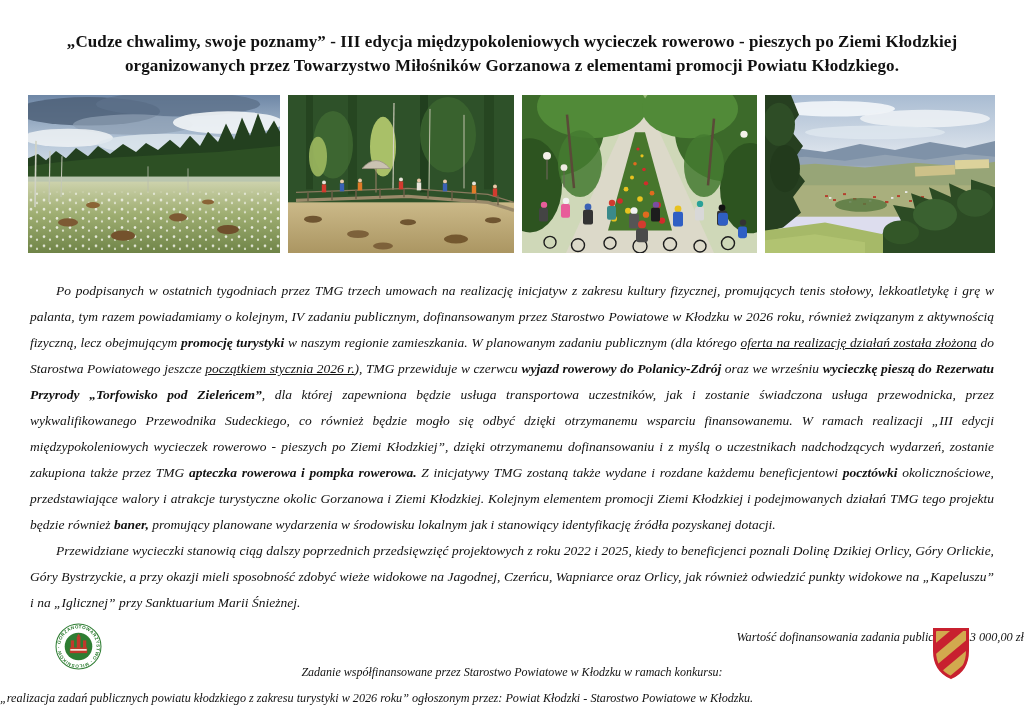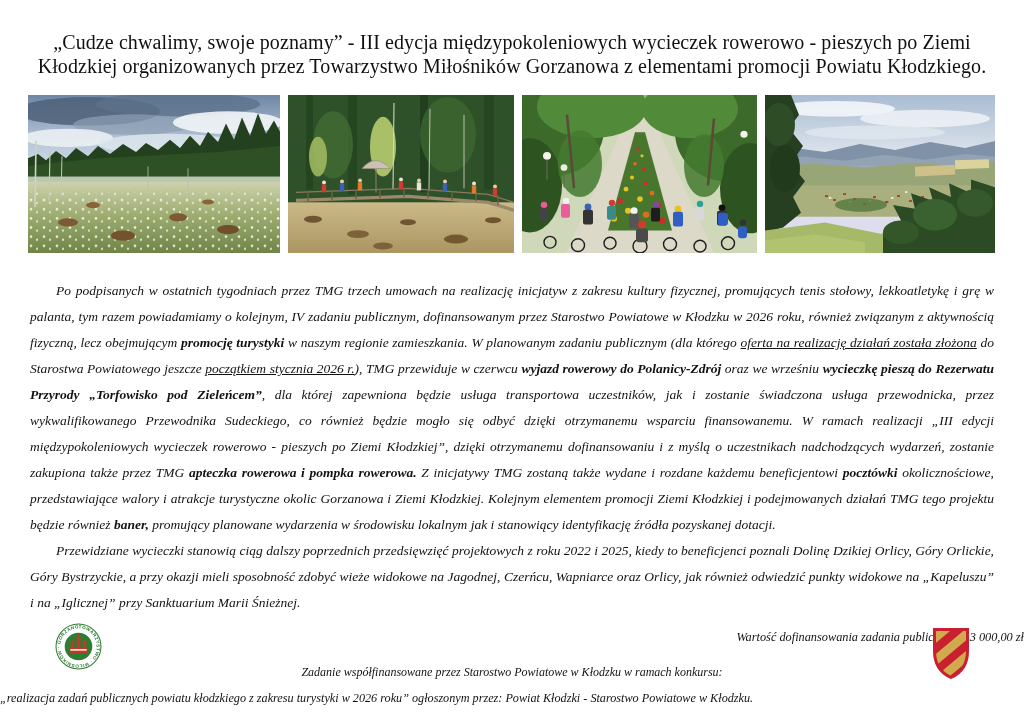--- a/index.html
+++ b/index.html
@@ -1,19 +1,19 @@
 <!DOCTYPE html>
 <html lang="pl"><head>
 <meta charset="utf-8">
 <style>
   html,body{margin:0;padding:0;background:#888;}
   .page{position:relative;width:1024px;height:724px;background:#ffffff;
         font-family:"Liberation Serif",serif;color:#111;overflow:hidden;margin:0 auto;}
-  .title{margin:0;padding:30px 20px 0;text-align:center;font-size:20px;line-height:24px;
-         font-weight:400;letter-spacing:.1px;}
+  .title{margin:0;padding:30px 20px 0;text-align:center;font-size:17px;line-height:24px;
+         font-weight:700;letter-spacing:.1px;}
   .photos{display:flex;gap:8px;margin:17px 0 0 28px;height:158px;}
   .ph{height:158px;overflow:hidden;background:#dde;}
   .ph svg{display:block;width:100%;height:100%;}
   .article{margin:25px 30px 0;font-size:13.5px;line-height:26px;text-align:justify;font-style:italic;}
   .article p{margin:0;text-indent:26px;}
   .b{font-weight:700;}
   .u{text-decoration:underline;}
   .values{display:flex;justify-content:flex-end;gap:56px;margin-top:14px;
           font-style:italic;font-size:12.3px;}
   .f1{margin-top:20px;text-align:center;font-style:italic;font-size:12px;}

